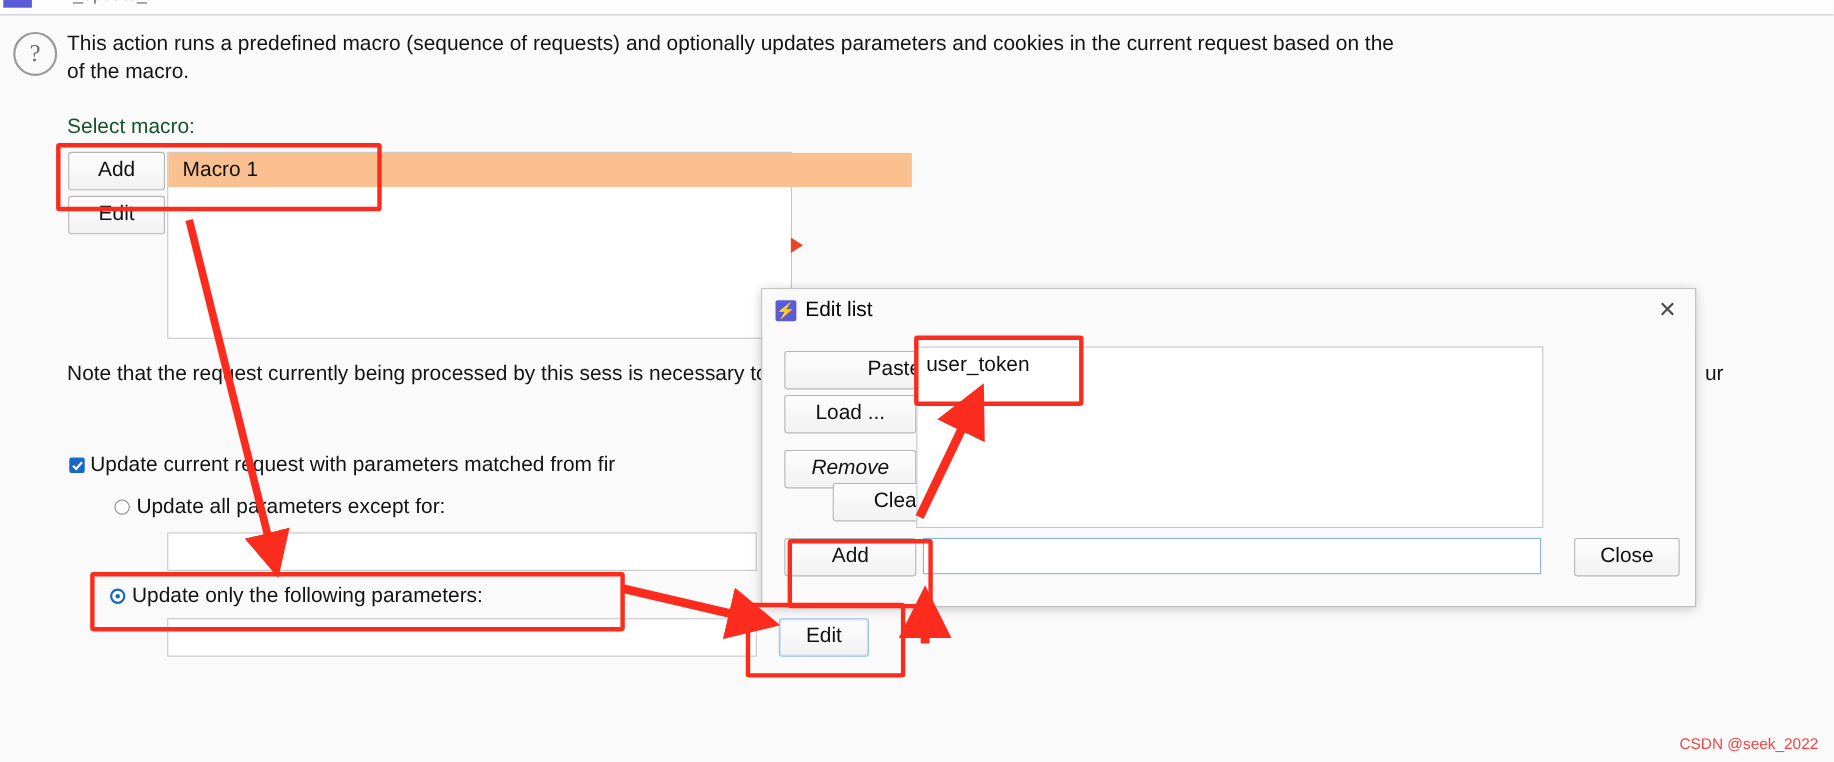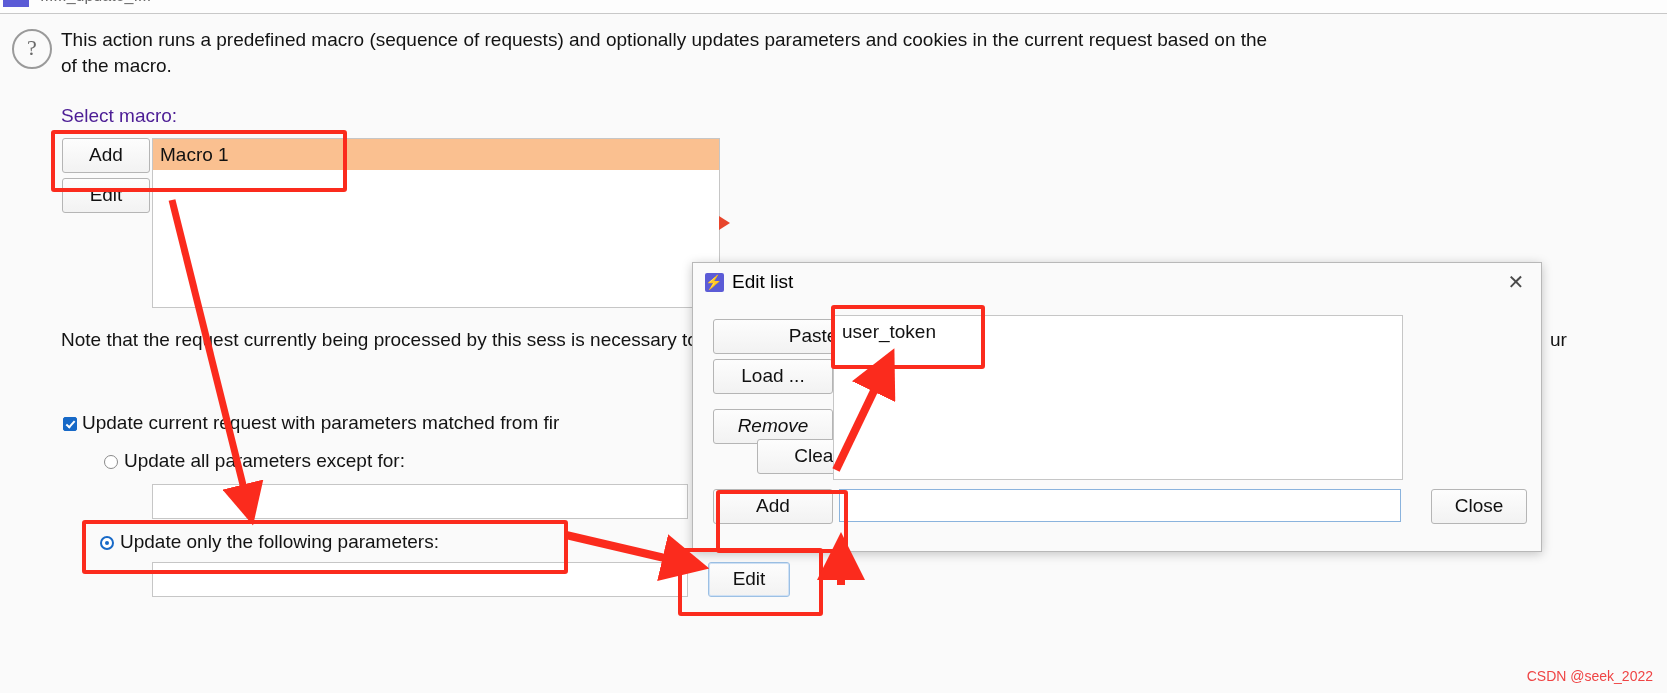--- a/index.html
+++ b/index.html
@@ -31,30 +31,30 @@
     position:absolute;left:12px;top:29px;width:36px;height:36px;border-radius:50%;
     border:2px solid #9a9a9a;color:#6a6a6a;font-size:22px;line-height:34px;text-align:center;
     font-family:"Liberation Serif", serif;
   }
 
   .desc{
     position:absolute;left:61px;top:27px;width:1620px;
     font-size:19px;line-height:26px;color:#131313;white-space:pre-wrap;
   }
 
-  .selmacro{position:absolute;left:61px;top:105px;font-size:19px;color:#4c1d95;}
+  .selmacro{position:absolute;left:61px;top:105px;font-size:19px;color:#14532d;}
 
   
   .macrolist{
     position:absolute;left:152px;top:138px;width:566px;height:168px;
     background:#ffffff;border:1px solid #c6c6c6;
   }
   .macrorow{
-    position:absolute;left:0;top:0;width:566px;height:31px;background:#fac090;
-    font-size:19px;color:#111;line-height:31px;padding-left:7px;box-sizing:border-box;
+    position:absolute;left:0;top:0;width:676px;height:31px;background:#fac090;
+    font-size:19px;color:#111;line-height:31px;padding-left:13px;box-sizing:border-box;
   }
   .btn{
     background:linear-gradient(#fdfdfd,#f2f2f2);
     border:1px solid #b5b5b5;border-radius:3px;
     font-size:19px;color:#111;text-align:center;cursor:pointer;
     font-family:"Liberation Sans", sans-serif;
   }
   .btn-add-macro{position:absolute;left:62px;top:138px;width:86px;height:33px;line-height:31px;}
   .btn-edit-macro{position:absolute;left:62px;top:178px;width:86px;height:33px;line-height:31px;}
 

